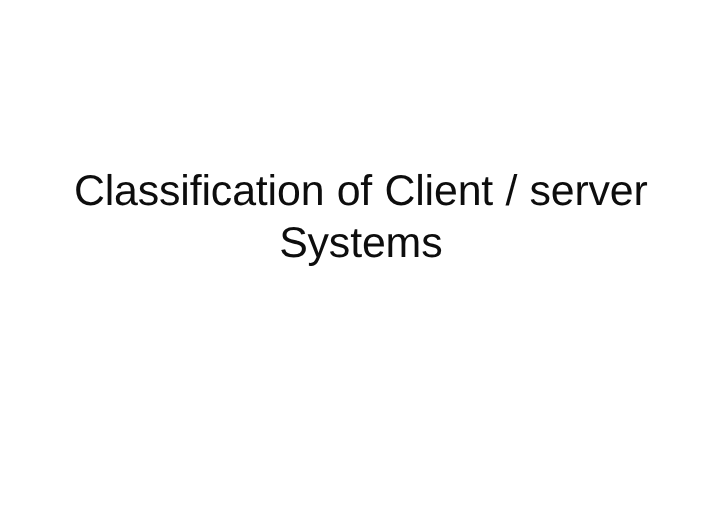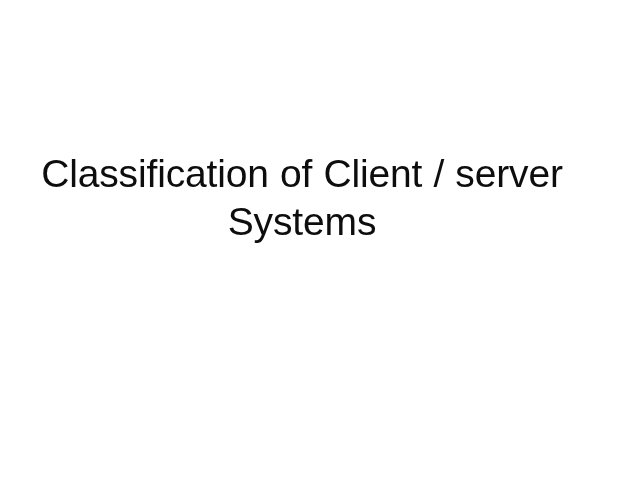--- a/index.html
+++ b/index.html
@@ -23,21 +23,21 @@
     box-sizing: border-box;
     width: 640px;
     height: 480px;
     background: #ffffff;
   }
 
   
   
   .title-placeholder {
     position: absolute;
-    left: 30px;
+    left: 56px;
     top: 150px;
     width: 544px;
     display: flex;
     align-items: center;
     justify-content: center;
   }
 
   .slide-title {
     margin: 0;
     width: 100%;

